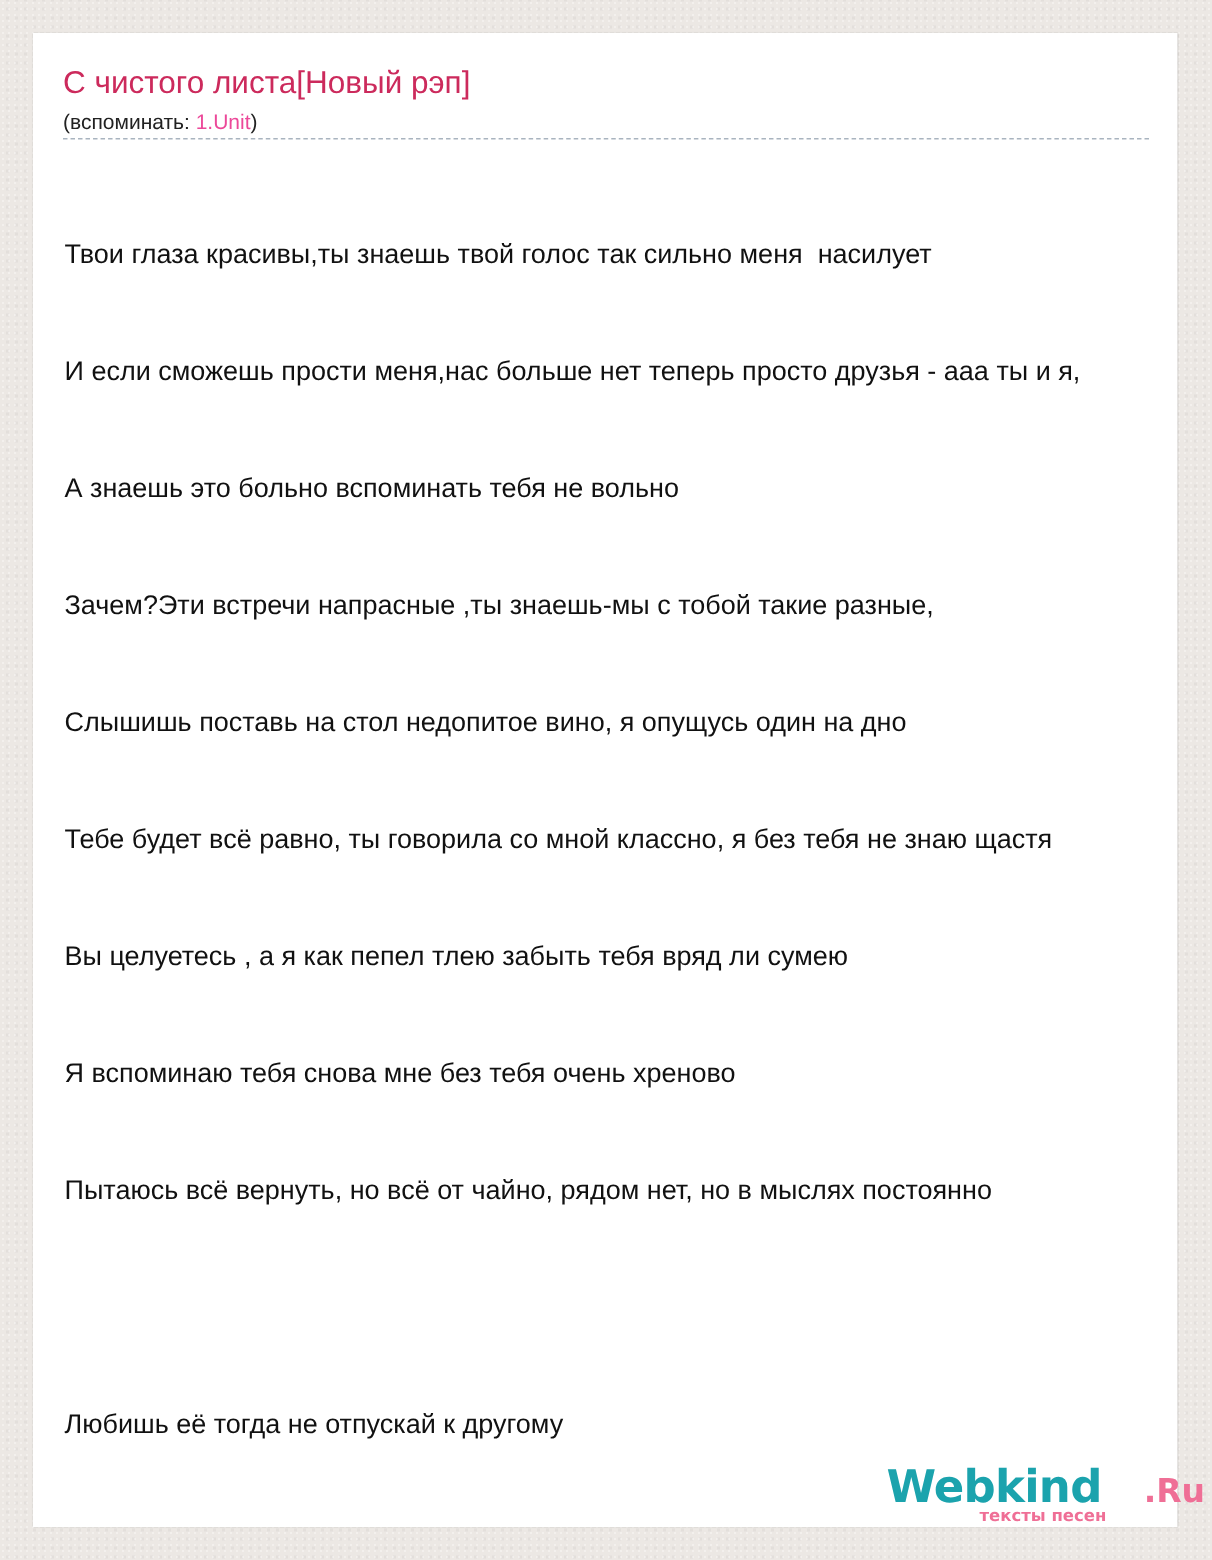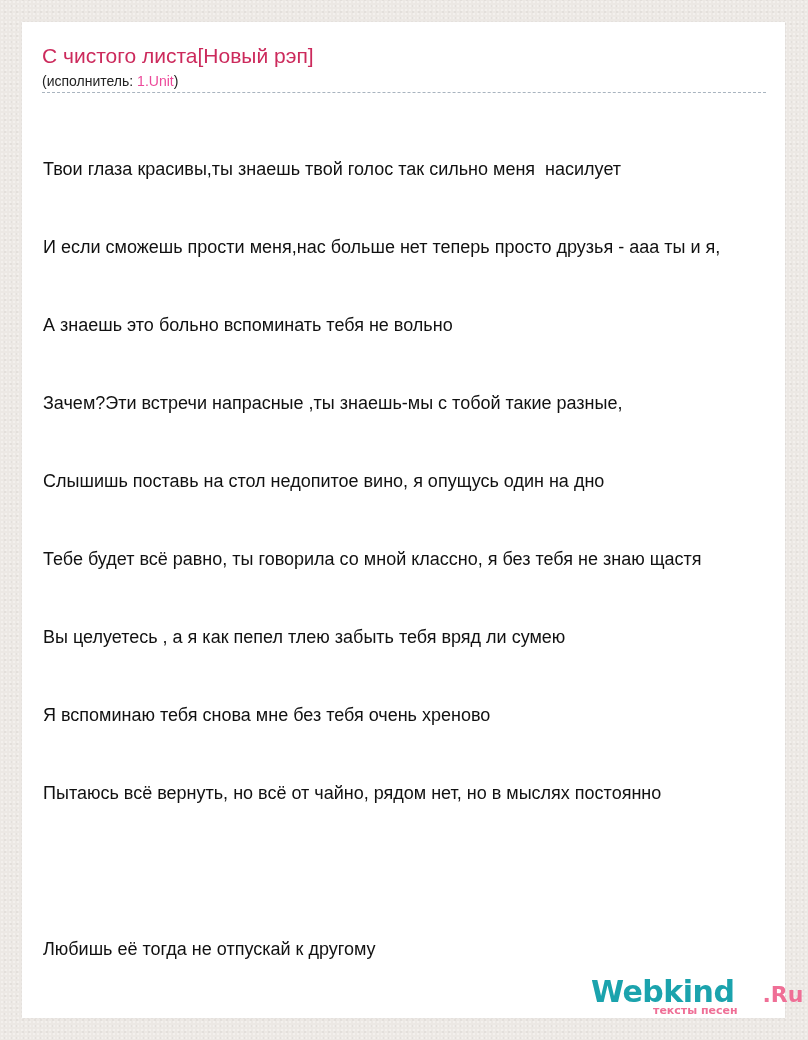--- a/index.html
+++ b/index.html
@@ -116,21 +116,21 @@
       white-space: nowrap;
     }
   </style>
 </head>
 <body>
 
 <div class="card">
   <h1 class="title">С чистого листа[Новый рэп]</h1>
 
   <div class="artist-line">
-    <span>(исполнитель: </span><a class="artist-link">1.Unit</a><span>)</span>
+    <span>(вспоминать: </span><a class="artist-link">1.Unit</a><span>)</span>
   </div>
 
   <div class="divider"></div>
 
   <div class="lyrics">
     <span class="line">Твои глаза красивы,ты знаешь твой голос так сильно меня  насилует</span>
     <span class="line">И если сможешь прости меня,нас больше нет теперь просто друзья - ааа ты и я,</span>
     <span class="line">А знаешь это больно вспоминать тебя не вольно</span>
     <span class="line">Зачем?Эти встречи напрасные ,ты знаешь-мы с тобой такие разные,</span>
     <span class="line">Слышишь поставь на стол недопитое вино, я опущусь один на дно</span>

